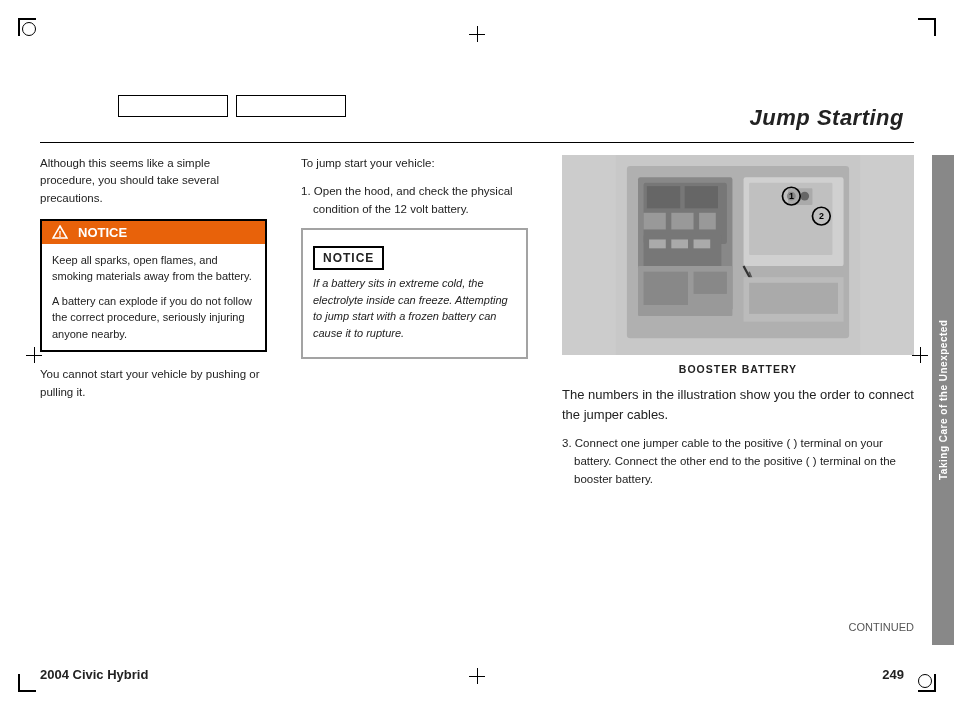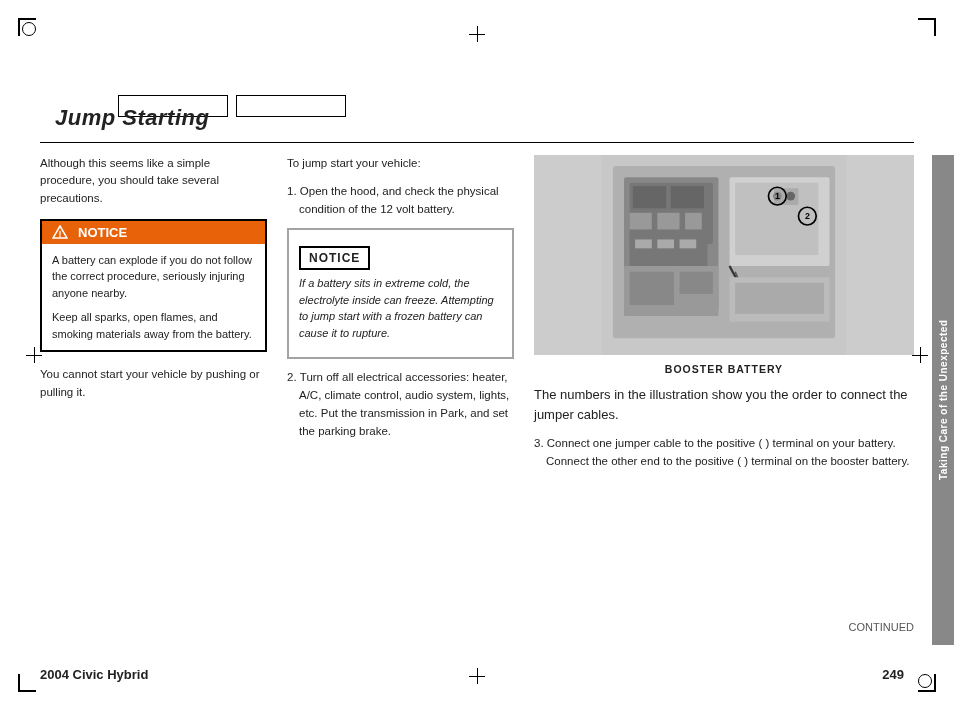--- a/index.html
+++ b/index.html
@@ -64,25 +64,26 @@
       width: 110px;
       height: 22px;
       border: 1.5px solid #000;
       background: #fff;
     }
 
     
     .page-header {
       position: absolute;
       top: 105px;
-      left: 15px;
+      left: 9px;
       right: 0;
       padding: 0 40px;
       display: flex;
       align-items: flex-end;
+      justify-content: flex-end;
       padding-right: 50px;
       padding-bottom: 4px;
     }
     .page-title {
       font-size: 22px;
       font-weight: bold;
       font-style: italic;
       letter-spacing: 0.5px;
     }
 
@@ -97,21 +98,21 @@
     }
 
     
     .content {
       position: absolute;
       top: 155px;
       left: 40px;
       right: 40px;
       bottom: 65px;
       display: flex;
-      gap: 2px;
+      gap: 16px;
     }
 
     
     .col-left {
       width: 245px;
       flex-shrink: 0;
       padding-right: 18px;
     }
 
     
@@ -333,43 +334,40 @@
       <div class="warning-header">
         <span style="display:inline-flex;align-items:center;margin-right:4px;">
           <svg width="16" height="14" viewBox="0 0 16 14">
             <polygon points="8,1 15,13 1,13" fill="none" stroke="#fff" stroke-width="1.5"></polygon>
             <text x="8" y="12" text-anchor="middle" font-size="9" font-weight="bold" fill="#fff">!</text>
           </svg>
         </span>
         <span>NOTICE</span>
       </div>
       <div class="warning-body">
+        <p>Keep all sparks, open flames, and smoking materials away from the battery.</p>
         <p>A battery can explode if you do not follow the correct procedure, seriously injuring anyone nearby.</p>
-        <p>Keep all sparks, open flames, and smoking materials away from the battery.</p>
       </div>
     </div>
 
     <p class="cannot-start">You cannot start your vehicle by pushing or pulling it.</p>
   </div>
 
   <div class="col-mid">
     <div class="jump-steps">
       <p class="jump-intro">To jump start your vehicle:</p>
       <p class="step">
         <span>1.</span>&nbsp;<span>Open the hood, and check the physical condition of the 12 volt battery.</span>
       </p>
 
       <div class="notice-box">
         <div class="notice-header">NOTICE</div>
         <p>If a battery sits in extreme cold, the electrolyte inside can freeze. Attempting to jump start with a frozen battery can cause it to rupture.</p>
       </div>
 
-      <p class="step">
-        <span>2.</span>&nbsp;<span>Turn off all electrical accessories: heater, A/C, climate control, audio system, lights, etc. Put the transmission in Park, and set the parking brake.</span>
-      </p>
     </div>
   </div>
 
   <div class="col-right">
 
     <div class="battery-image">
       <svg class="engine-bay-svg" viewBox="0 0 220 180" xmlns="http://www.w3.org/2000/svg">
         <rect width="220" height="180" fill="#c8c8c8"></rect>
 
         <rect x="10" y="10" width="200" height="155" fill="#b0b0b0" rx="3"></rect>

